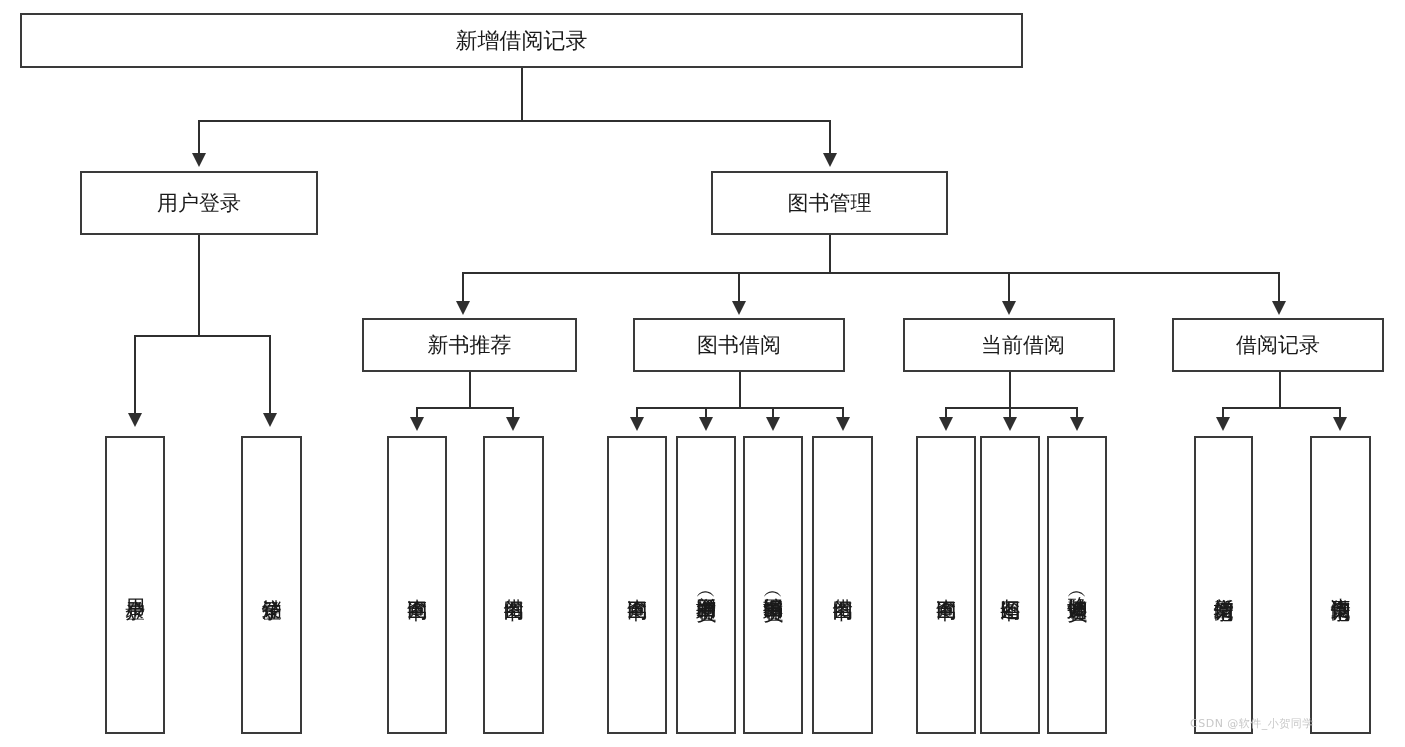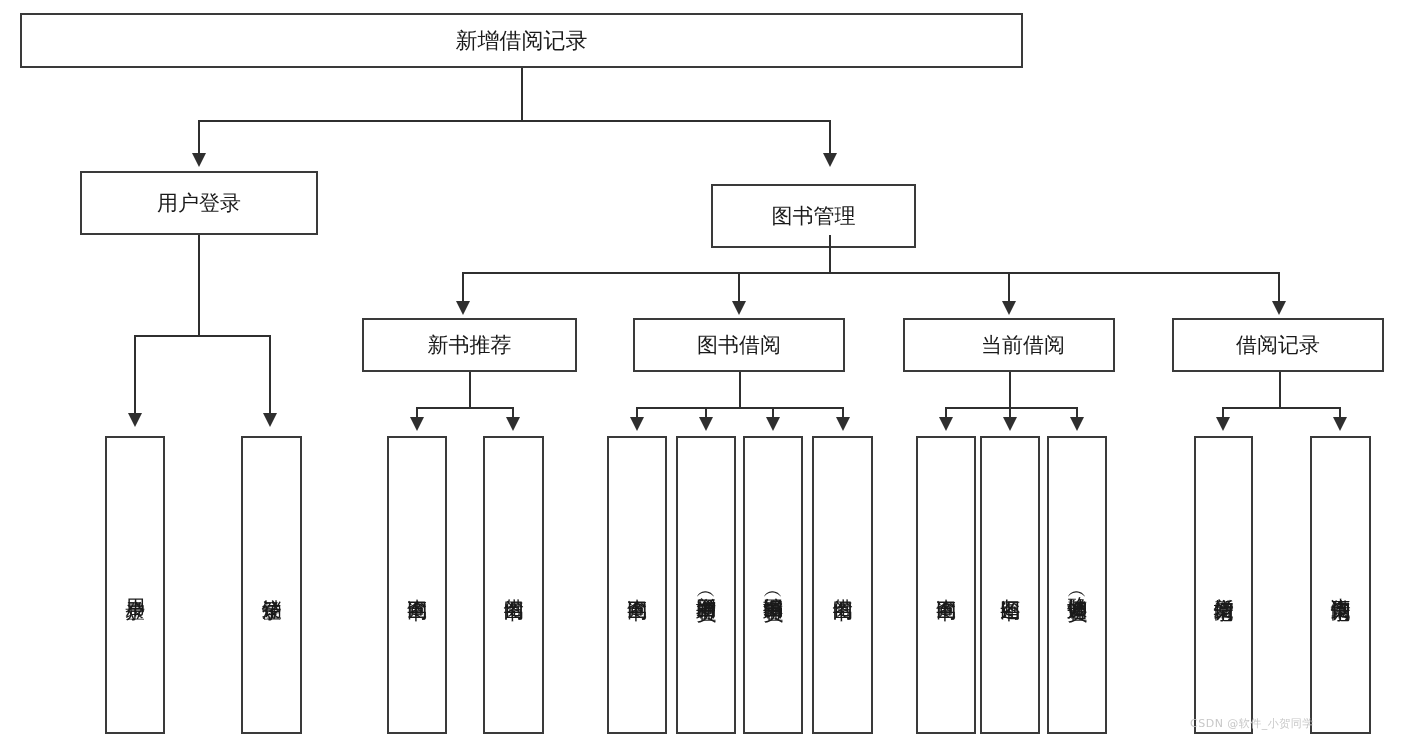--- a/index.html
+++ b/index.html
@@ -83,21 +83,21 @@
   <div class="edge hline" style="left:198px; top:120px; width:633px; height:2px;"></div>
 
   <div class="edge vline" style="left:198px; top:120px; width:2px; height:36px;"></div>
   <div class="arrow" style="left:192px; top:153px;"></div>
   <div class="edge vline" style="left:829px; top:120px; width:2px; height:36px;"></div>
   <div class="arrow" style="left:823px; top:153px;"></div>
 
   <div class="node h" style="left:80px; top:171px; width:238px; height:64px;">
     <span>用户登录</span>
   </div>
-  <div class="node h" style="left:711px; top:184px; width:205px; height:64px;">
+  <div class="node h" style="left:711px; top:171px; width:237px; height:64px;">
     <span>图书管理</span>
   </div>
 
   <div class="edge vline" style="left:198px; top:235px; width:2px; height:101px;"></div>
   <div class="edge hline" style="left:134px; top:335px; width:137px; height:2px;"></div>
   <div class="edge vline" style="left:134px; top:335px; width:2px; height:81px;"></div>
   <div class="arrow" style="left:128px; top:413px;"></div>
   <div class="edge vline" style="left:269px; top:335px; width:2px; height:81px;"></div>
   <div class="arrow" style="left:263px; top:413px;"></div>
 

